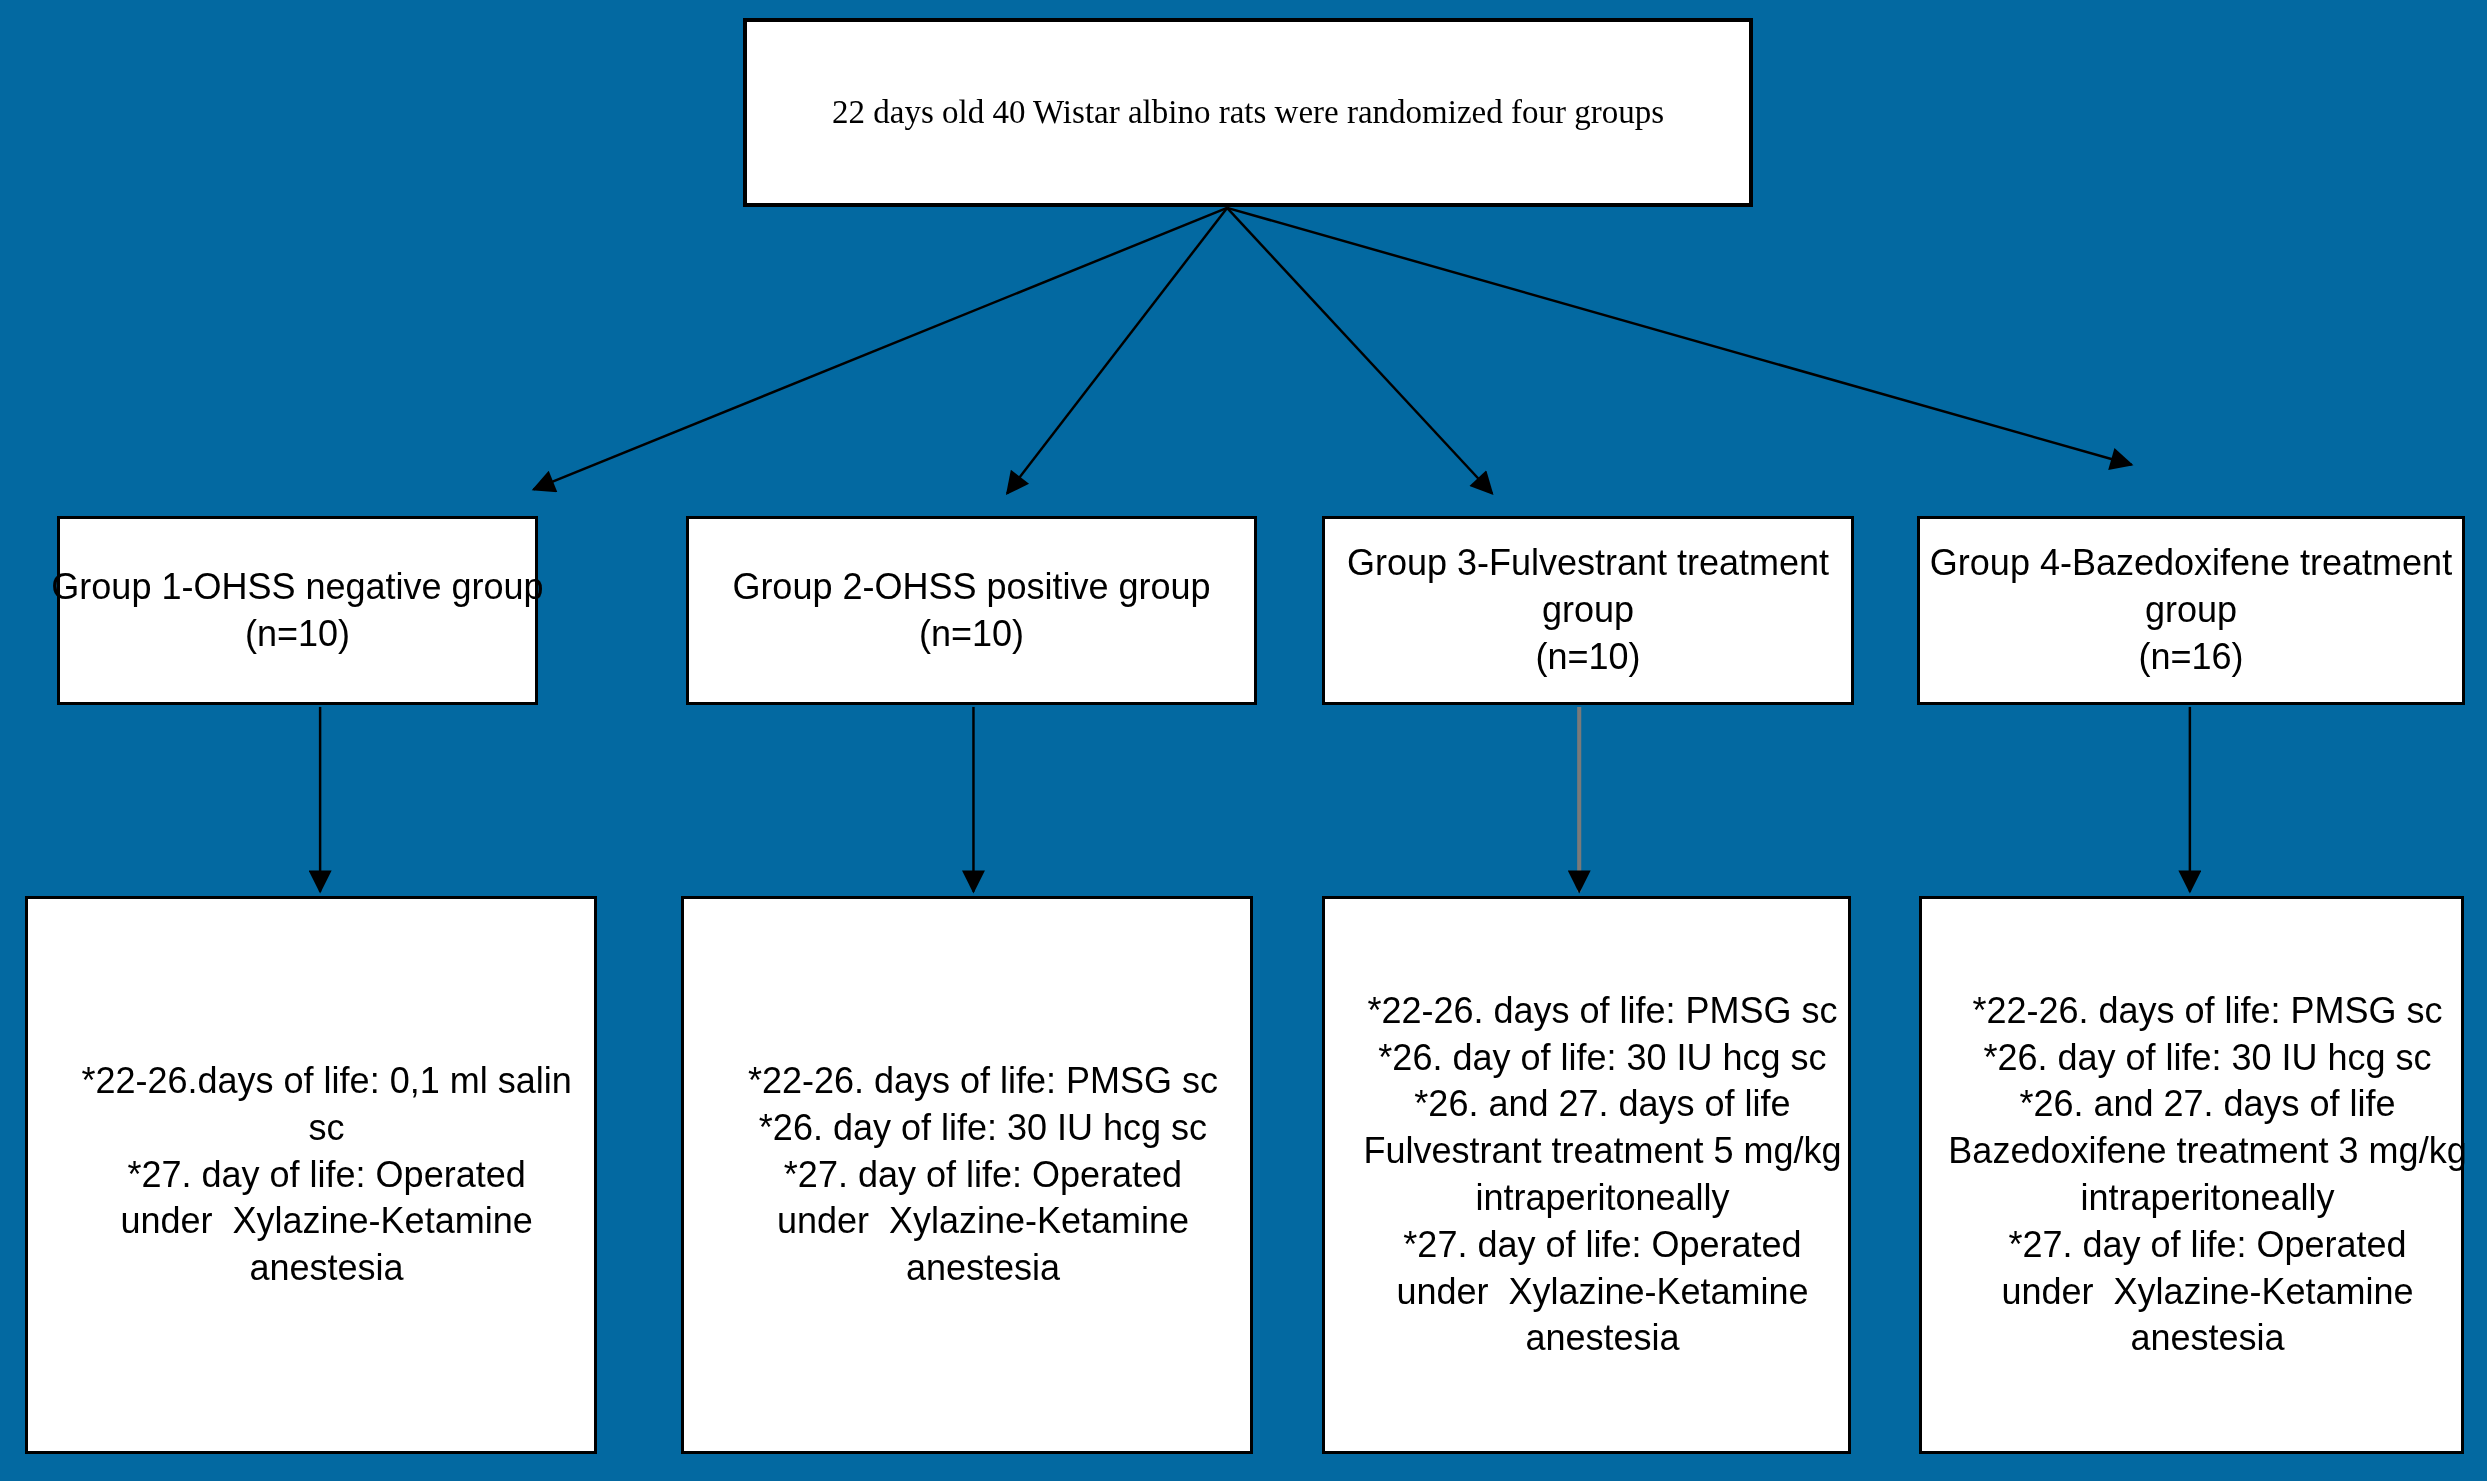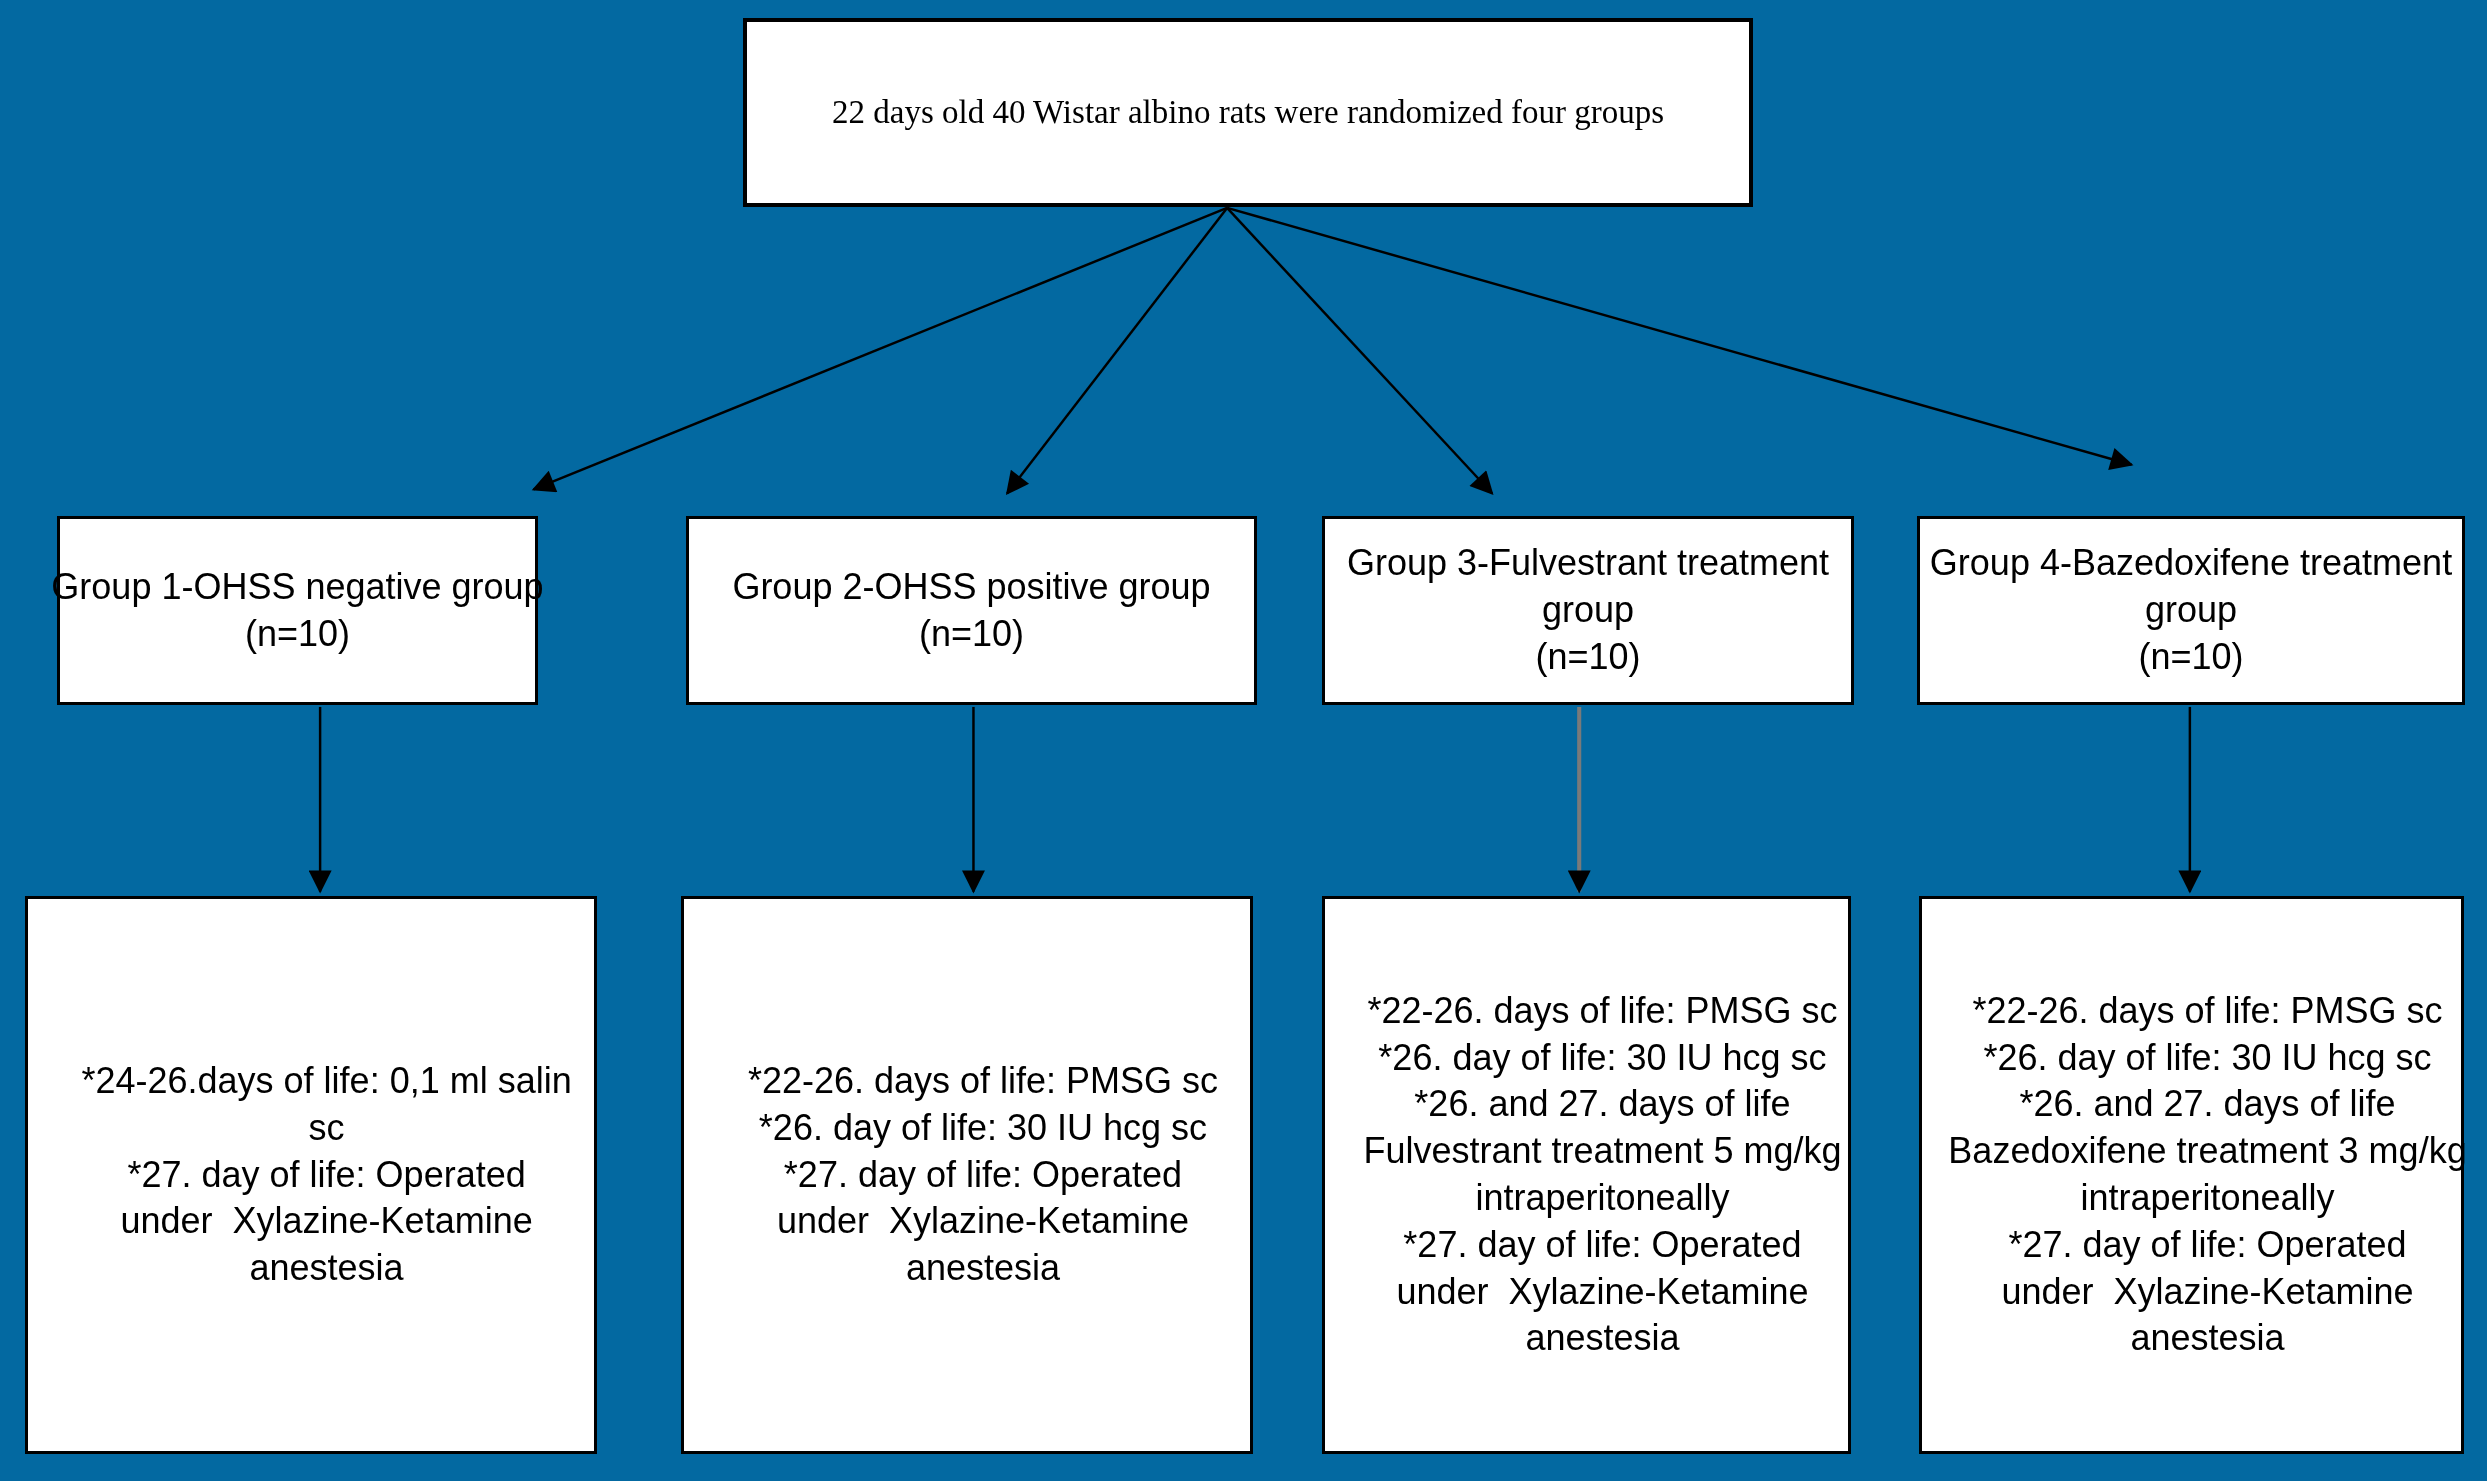--- a/index.html
+++ b/index.html
@@ -104,25 +104,25 @@
 (n=10)</div>
   </div>
   <div class="box group-box" id="group-box-3">
     <div class="txt">Group 3-Fulvestrant treatment
 group
 (n=10)</div>
   </div>
   <div class="box group-box" id="group-box-4">
     <div class="txt">Group 4-Bazedoxifene treatment
 group
-(n=10)</div>
+(n=16)</div>
   </div>
 
   <div class="box detail-box" id="detail-box-1">
-    <div class="txt">*24-26.days of life: 0,1 ml salin
+    <div class="txt">*22-26.days of life: 0,1 ml salin
 sc
 *27. day of life: Operated
 under  Xylazine-Ketamine
 anestesia</div>
   </div>
   <div class="box detail-box" id="detail-box-2">
     <div class="txt">*22-26. days of life: PMSG sc
 *26. day of life: 30 IU hcg sc
 *27. day of life: Operated
 under  Xylazine-Ketamine

